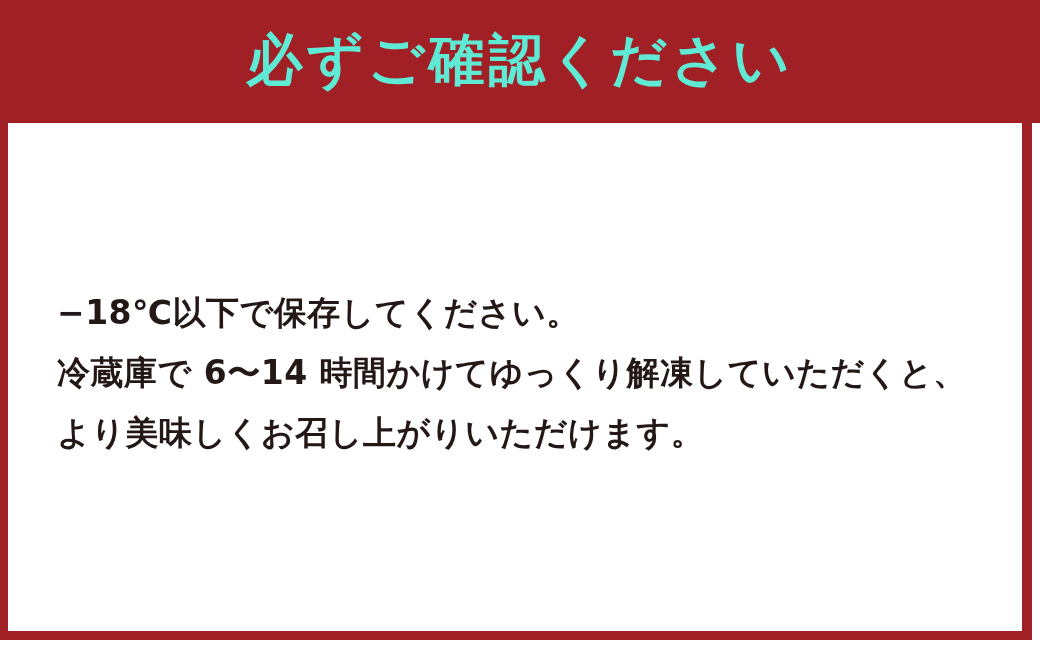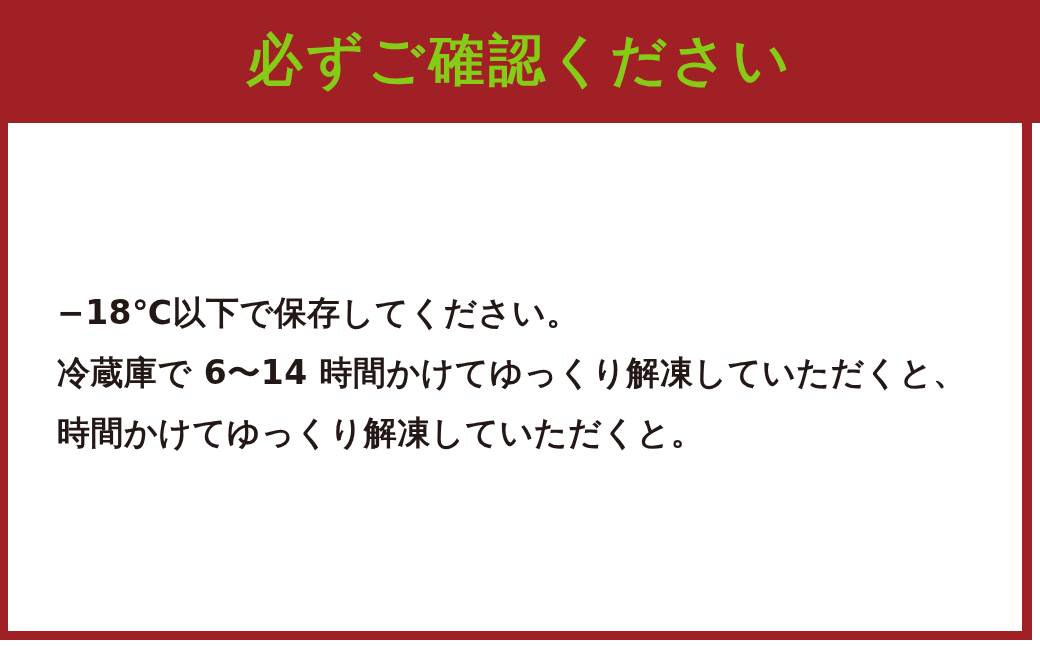--- a/index.html
+++ b/index.html
@@ -42,21 +42,21 @@
     width: 1040px;
     height: 123px;
     background: var(--brand);
     display: flex;
     align-items: center;
     justify-content: center;
     overflow: hidden;
   }
 
   .notice-header-title {
-    color: #84cc16;
+    color: #5eead4;
     font-size: 56px;
     font-weight: 700;
     letter-spacing: 0.07em;
     line-height: 1;
     white-space: nowrap;
     transform: translateY(-2px);
   }
 
   
   .notice-body {
@@ -90,17 +90,17 @@
 <div class="notice-card">
 
   <div class="notice-header">
     <div class="notice-header-title">必ずご確認ください</div>
   </div>
 
   <div class="notice-body">
     <ul class="notice-lines">
       <li class="notice-line">−18℃以下で保存してください。</li>
       <li class="notice-line">冷蔵庫で 6〜14 時間かけてゆっくり解凍していただくと、</li>
-      <li class="notice-line">時間かけてゆっくり解凍していただくと。</li>
+      <li class="notice-line">より美味しくお召し上がりいただけます。</li>
     </ul>
   </div>
 
 </div>
 
 </body></html>

